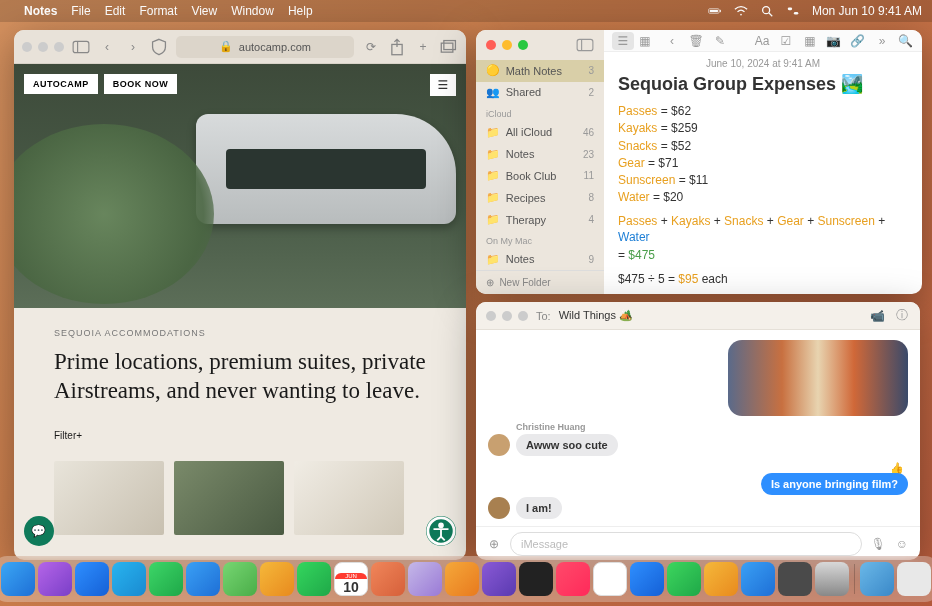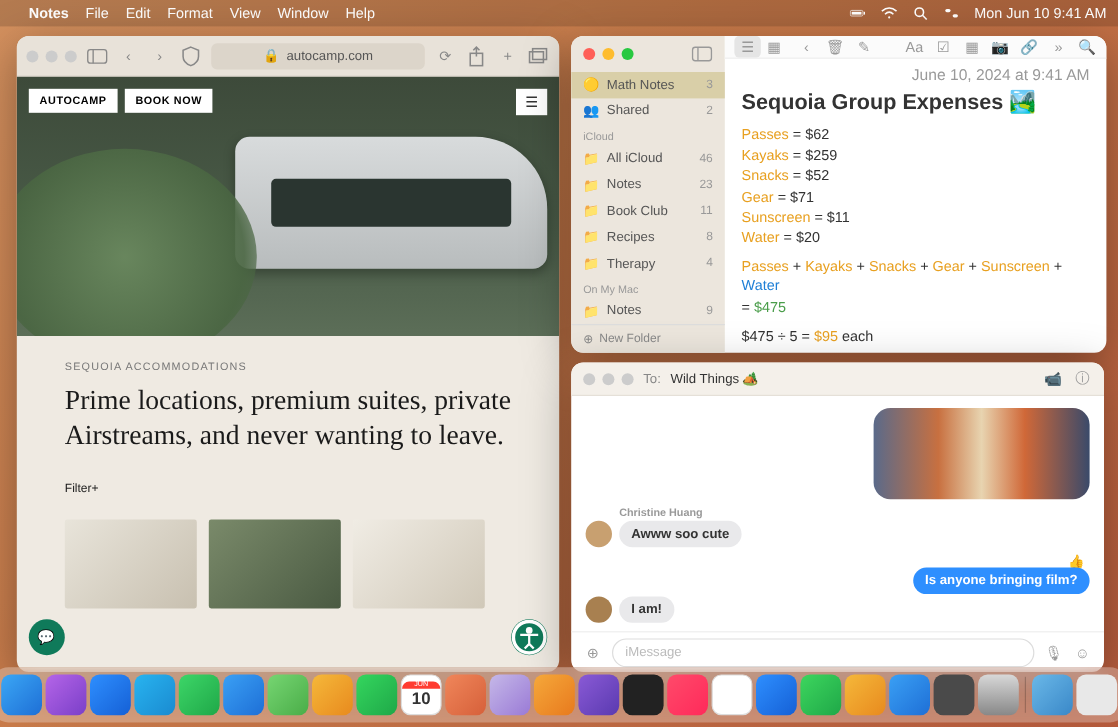--- a/index.html
+++ b/index.html
@@ -17,21 +17,21 @@
 
 .window { position:absolute; border-radius:10px; overflow:hidden; box-shadow:0 10px 40px rgba(0,0,0,0.35); }
 
 
 .safari { left:14px; top:30px; width:452px; height:530px; background:#efeae2; }
 .sf-tb { height:34px; background:#e8e2d9; display:flex; align-items:center; padding:0 8px; gap:8px; border-bottom:1px solid #d8d2c8; }
 .traffic { display:flex; gap:6px; }
 .traffic span { width:10px; height:10px; border-radius:50%; background:#ccc; }
 .sf-ico { width:18px; height:18px; color:#888; display:flex; align-items:center; justify-content:center; }
 .addr { flex:1; height:22px; background:#dcd5ca; border-radius:5px; display:flex; align-items:center; justify-content:center; color:#555; font-size:11px; gap:6px; }
-.hero { height:216px; background:linear-gradient(180deg,#3d4a3a 0%,#4a5c48 60%,#5c6e58 100%); position:relative; overflow:hidden; }
+.hero { height:244px; background:linear-gradient(180deg,#3d4a3a 0%,#4a5c48 60%,#5c6e58 100%); position:relative; overflow:hidden; }
 .trailer { position:absolute; right:10px; top:50px; width:260px; height:110px; background:linear-gradient(180deg,#d8dbdc 0%,#b8bcbd 100%); border-radius:12px 60px 12px 12px; box-shadow:0 4px 10px rgba(0,0,0,0.3); }
 .trailer::after{content:"";position:absolute;left:30px;top:35px;width:200px;height:40px;background:#2a3530;border-radius:4px;}
 .foliage { position:absolute; left:-20px; top:60px; width:220px; height:180px; background:radial-gradient(circle,#6b8a5f 0%,#4a6642 70%,transparent 100%); border-radius:50%; opacity:0.9; }
 .hero-btns { position:absolute; left:10px; top:10px; display:flex; gap:6px; }
 .hero-btn { background:#fff; color:#000; padding:5px 9px; font-size:9px; font-weight:700; letter-spacing:0.5px; }
 .hamb { position:absolute; right:10px; top:10px; width:26px; height:22px; background:#fff; display:flex; align-items:center; justify-content:center; }
 .sf-body { padding:20px 40px 10px; color:#1a1a1a; }
 .overline { font-size:9px; letter-spacing:1px; color:#777; margin-bottom:10px; }
 .headline { font-family:Georgia,serif; font-size:23px; line-height:1.25; }
 .filter { margin-top:24px; font-size:10px; }
@@ -55,21 +55,21 @@
 .nt-sec { font-size:9px; color:#999; padding:6px 10px 2px; }
 .nt-foot { margin-top:auto; height:24px; border-top:1px solid #ddd; padding:0 10px; display:flex; align-items:center; color:#888; gap:5px; font-size:10px; }
 .nt-main { flex:1; display:flex; flex-direction:column; }
 .nt-tb { height:30px; background:#fbfbfb; border-bottom:1px solid #eee; display:flex; align-items:center; padding:0 8px; gap:8px; }
 .nt-tb .sp{flex:1;}
 .nt-view{display:flex;}
 .nt-view span{width:22px;height:18px;display:flex;align-items:center;justify-content:center;color:#999;}
 .nt-view span.on{background:#e5e5e5;border-radius:4px;}
 .ntico{width:16px;height:16px;color:#999;display:flex;align-items:center;justify-content:center;font-size:12px;}
 .nt-body { padding:6px 14px; font-size:13px; }
-.nt-date { text-align:right; font-size:13px; color:#999; margin-bottom:4px; }
+.nt-date { text-align:center; font-size:10px; color:#999; margin-bottom:4px; }
 .nt-title { font-weight:700; font-size:18px; margin-bottom:8px; }
 .nt-body p { margin-bottom:1px; font-size:12px; line-height:1.35; }
 .nt-body .v { color:#e8a020; }
 .nt-body .blue { color:#1e7fd6; }
 .nt-body .g { color:#4a9d4a; }
 
 
 .messages { left:476px; top:302px; width:444px; height:258px; background:#fff; display:flex; flex-direction:column; }
 .msg-hd { height:28px; background:#f4f0ea; display:flex; align-items:center; padding:0 10px; gap:8px; font-size:11px; border-bottom:1px solid #e5e0d8; }
 .msg-hd .tlabel{color:#888;}
@@ -93,21 +93,21 @@
 .dock-sep{width:1px;height:30px;background:rgba(0,0,0,0.2);margin:0 2px;}
 .di1{background:linear-gradient(135deg,#3ba7f5,#1e6fd6);}
 .di2{background:linear-gradient(135deg,#b565e8,#7a3fc8);}
 .di3{background:linear-gradient(135deg,#2e8fff,#1560d6);}
 .di4{background:linear-gradient(135deg,#28b4f0,#1a8ad0);}
 .di5{background:linear-gradient(135deg,#3dd668,#1fa848);}
 .di6{background:linear-gradient(135deg,#3aa0f5,#1e6fd6);}
 .di7{background:linear-gradient(135deg,#76d672,#4aad48);}
 .di8{background:linear-gradient(135deg,#f5b83a,#e88a1e);}
 .di9{background:linear-gradient(135deg,#34d65e,#1fa848);}
-.di10{background:#fff;border:1px solid #ddd;display:flex;flex-direction:column;align-items:center;justify-content:center;font-size:7px;}
+.di10{background:#fff;border:1px solid #ddd;display:flex;flex-direction:column;align-items:center;justify-content:flex-end;font-size:7px;}
 .di10 .top{background:#ff3b30;color:#fff;width:100%;text-align:center;font-size:6px;border-radius:8px 8px 0 0;}
 .di10 .day{font-size:14px;font-weight:700;}
 .di11{background:linear-gradient(135deg,#f0865a,#d6603a);}
 .di12{background:linear-gradient(135deg,#c5b8e8,#9a7ad6);}
 .di13{background:linear-gradient(135deg,#f5a83a,#e87a1e);}
 .di14{background:linear-gradient(135deg,#8a5ad6,#5a3ab0);}
 .di15{background:#222;}
 .di16{background:linear-gradient(135deg,#ff4a6a,#ff2a5a);}
 .di17{background:#fff;border:1px solid #ddd;}
 .di18{background:linear-gradient(135deg,#2e8fff,#1560d6);}

